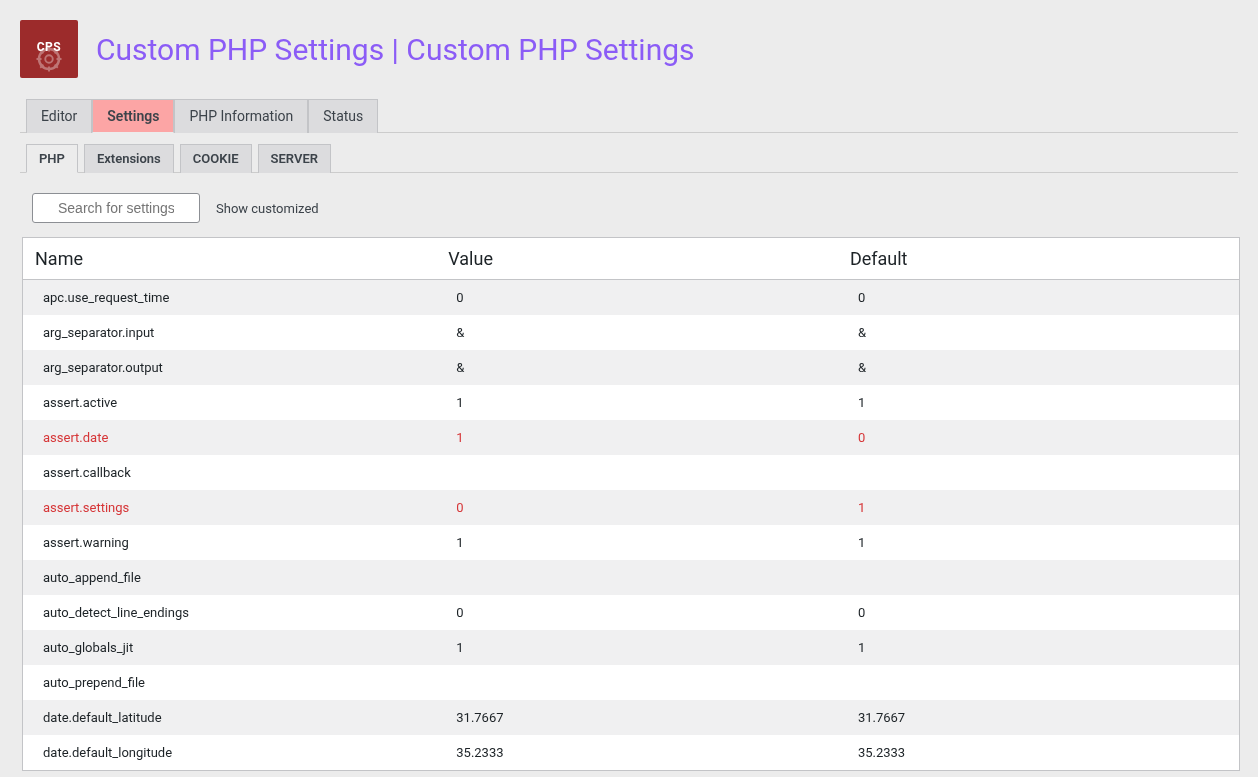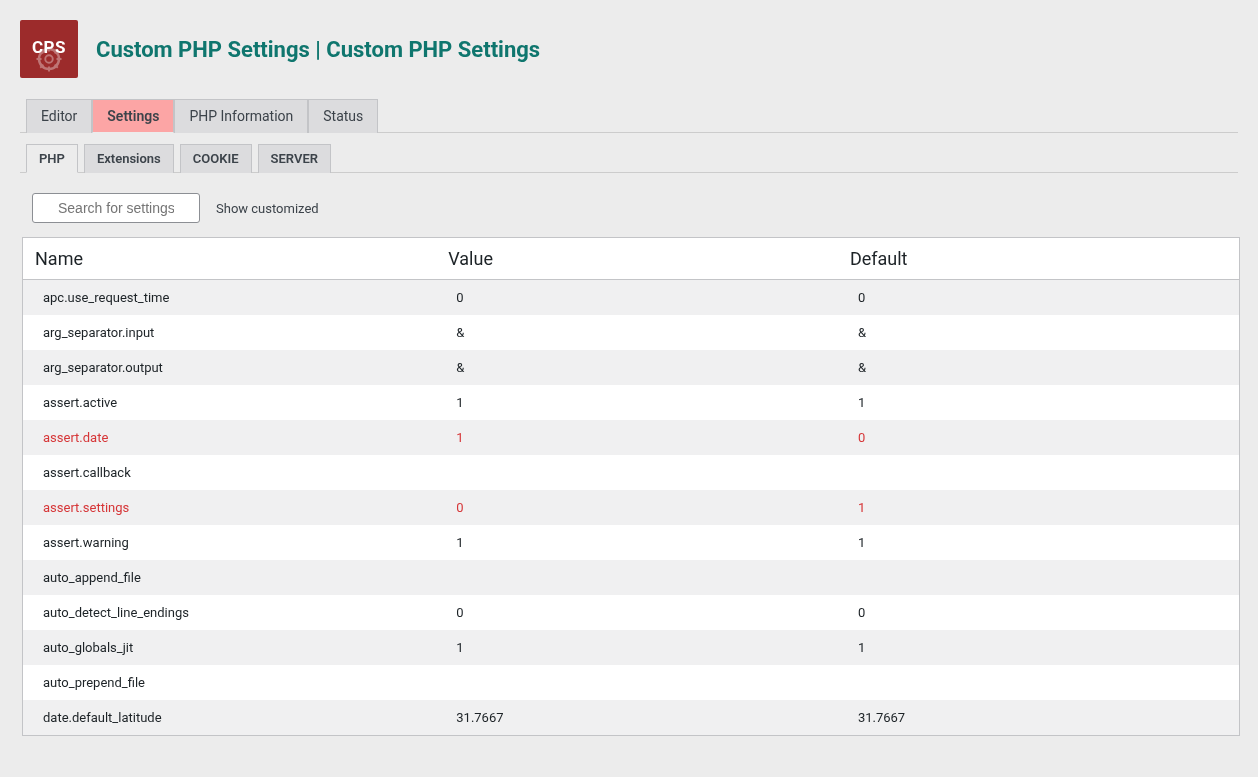--- a/index.html
+++ b/index.html
@@ -23,35 +23,35 @@
       color: #fff;
       display: flex;
       flex-direction: column;
       align-items: center;
       justify-content: center;
       font-weight: bold;
       position: relative;
       border-radius: 2px;
     }
     .logo-text {
-      font-size: 17px;
+      font-size: 12px;
       letter-spacing: 0.5px;
       margin-top: -4px;
     }
     .logo-gear {
       position: absolute;
       bottom: 4px;
       width: 30px;
       height: 30px;
       opacity: 0.35;
     }
     .page-title {
-      font-size: 22px;
-      font-weight: 700;
-      color: #0f766e;
+      font-size: 30px;
+      font-weight: 400;
+      color: #8b5cf6;
     }
 
     .tabs-primary {
       display: flex;
       gap: 0;
       border-bottom: 1px solid #ccc;
       padding-left: 6px;
     }
     .tab {
       padding: 8px 14px;
@@ -247,14 +247,19 @@
       <tr>
         <td>auto_prepend_file</td>
         <td></td>
         <td></td>
       </tr>
       <tr>
         <td>date.default_latitude</td>
         <td>31.7667</td>
         <td>31.7667</td>
       </tr>
+      <tr>
+        <td>date.default_longitude</td>
+        <td>35.2333</td>
+        <td>35.2333</td>
+      </tr>
     </tbody>
 </table>
 
 </body></html>

